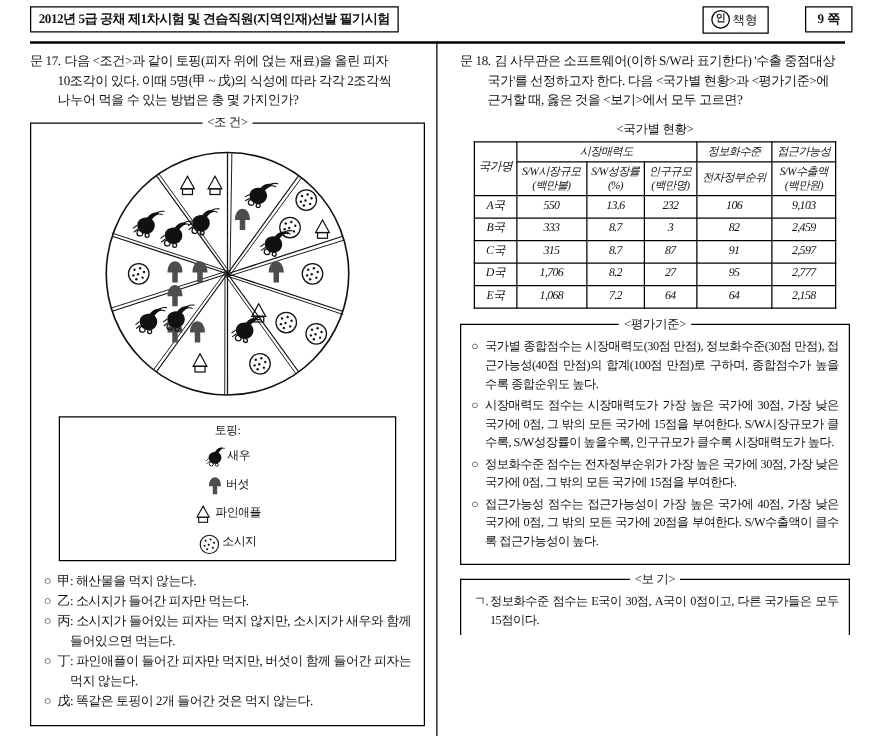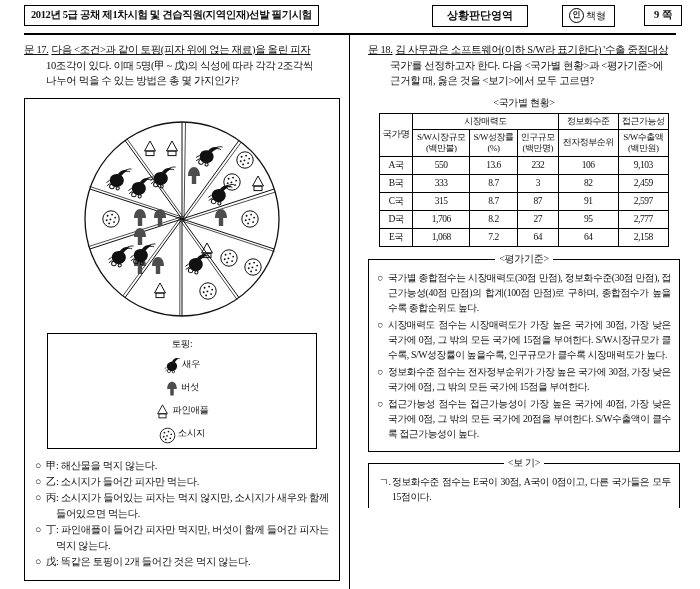--- a/index.html
+++ b/index.html
@@ -41,21 +41,21 @@
   .hdr-rule{position:absolute;left:24px;top:33px;width:652px;height:2.2px;background:#000;}
 
   
   .col-div{position:absolute;left:349px;top:33px;width:1px;height:556px;background:#000;}
   .col{position:absolute;top:42px;}
   .col-l{left:24px;width:316px;}
   .col-r{left:368px;width:312px;}
 
   
   .q{font-size:10.5px;line-height:15.5px;letter-spacing:-0.35px;}
-  .q-head{display:flex;align-items:flex-start;text-decoration:underline;}
+  .q-head{display:flex;align-items:flex-start;}
   .q-num{white-space:nowrap;margin-right:3px;}
   .q-body{text-align:justify;}
   .q-cont{text-indent:0;padding-left:22px;text-align:justify;}
 
   
   .boxwrap{position:relative;margin-top:9px;}
   .boxcap{
     position:absolute;top:-7px;left:0;width:100%;
     text-align:center;font-size:10px;letter-spacing:-0.3px;
   }
@@ -80,21 +80,21 @@
 
   
   .choices{margin-top:12px;font-size:10.5px;line-height:17px;padding-left:26px;}
   .choices div{letter-spacing:-0.3px;}
 
   
   .tbl-cap{text-align:center;font-size:10px;margin:7px 0 3px 0;letter-spacing:-0.3px;}
   table.data{border-collapse:collapse;margin:0 auto;width:290px;}
   table.data td,table.data th{
     border:0.8px solid #000;text-align:center;font-size:9px;
-    padding:2px 1px;font-weight:normal;letter-spacing:-0.5px;line-height:11px;
+    padding:2px 1px;font-weight:normal;letter-spacing:-0.5px;line-height:11px;font-style:italic;
   }
   table.data td.rowh{font-size:9.5px;padding:3px 1px;}
   table.data td.val{font-size:9.5px;padding:3px 1px;}
   table.data .outer{border-width:1.3px;}
 
   
   .crit{margin-top:12px;}
   .crit .box{padding:10px 8px 8px 8px;}
   .crit-list{font-size:9.8px;line-height:15px;letter-spacing:-0.4px;}
   .crit-item{display:flex;align-items:flex-start;margin-bottom:2px;}
@@ -108,21 +108,20 @@
   .bogi-item .mk{width:13px;flex:0 0 13px;}
   .bogi-item .tx{flex:1;text-align:justify;}
 </style>
 </head>
 <body>
 
 <div class="page">
 
   <div class="hdr">
     <div class="hdr-title">2012년 5급 공채 제1차시험 및 견습직원(지역인재)선발 필기시험</div>
-    <div class="hdr-area">상황판단영역</div>
     <div class="hdr-form">
       <span class="stamp">인</span>
       <span>책형</span>
     </div>
     <div class="hdr-page">9 쪽</div>
     <div class="hdr-rule"></div>
   </div>
   <div class="col-div"></div>
 
   <div class="col col-l">
@@ -130,20 +129,23 @@
     <div class="q">
       <div class="q-head">
         <span class="q-num">문 17.</span>
         <span class="q-body">다음 &lt;조건&gt;과 같이 토핑(피자 위에 얹는 재료)을 올린 피자</span>
       </div>
       <div class="q-cont">10조각이 있다. 이때 5명(甲 ~ 戊)의 식성에 따라 각각 2조각씩</div>
       <div class="q-cont">나누어 먹을 수 있는 방법은 총 몇 가지인가?</div>
     </div>
 
     <div class="boxwrap">
+      <div class="boxcap">
+        <span>&lt;조  건&gt;</span>
+      </div>
       <div class="box">
 
         <div class="pizza-area">
           <svg width="208" height="208" viewBox="0 0 208 208">
             <defs>
 
               <g id="shrimp">
                 <path d="M0,-5 C4,-6 8,-3 8,1 C8,5 5,8 1,8 C-3,8 -6,5 -6,1 C-6,-2 -4,-4 0,-5 Z" fill="#111"></path>
                 <path d="M1,-5 C3,-9 7,-11 10,-10 C8,-8 6,-6 5,-4 Z" fill="#111"></path>
                 <path d="M4,-6 C7,-9 11,-10 13,-9" stroke="#111" stroke-width="0.9" fill="none"></path>

